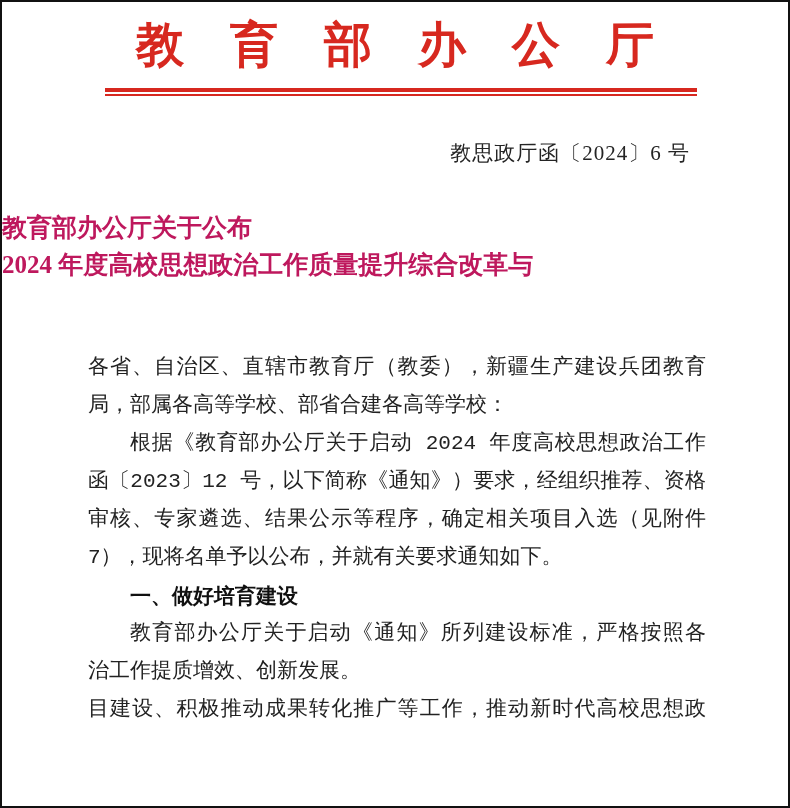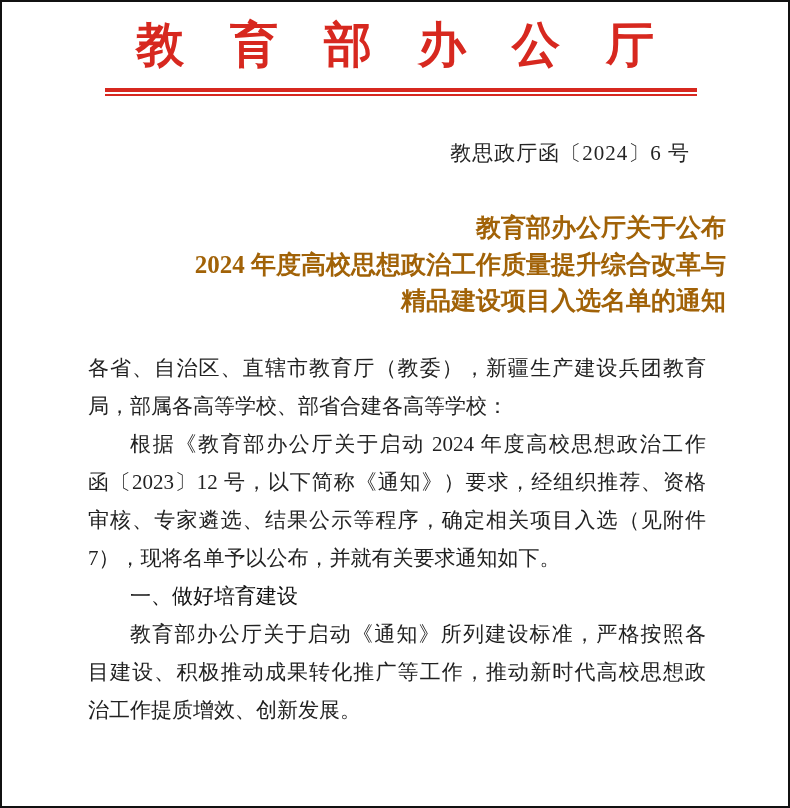--- a/index.html
+++ b/index.html
@@ -60,80 +60,80 @@
     margin-top:24px;
   }
   
   .title{
     position:absolute;
     top:208px;
     left:0;
     right:0;
     box-sizing:border-box;
     padding-right:62px;
-    text-align:right;
-    color:#a16207;
+    text-align:left;
+    color:#be185d;
     font-weight:700;
     font-size:25px;
     line-height:36.5px;
   }
   .title-line{white-space:nowrap;}
   
   .body-block{
     position:absolute;
     top:347px;
     left:86px;
     width:618px;
     color:#222222;
     font-size:21px;
     line-height:38px;
   }
   .body-line{
     width:100%;
     box-sizing:border-box;
     white-space:nowrap;
+    font-family:Liberation Mono, monospace;
   }
   .body-line.fill{
     text-align:justify;
     text-align-last:justify;
     text-justify:inter-character;
     white-space:normal;
   }
   .body-line.indent{
     padding-left:42px;
   }
   .body-line.heading{
     font-family:"Liberation Sans","DejaVu Sans",sans-serif;
-    font-weight:400;
+    font-weight:700;
     color:#101010;
   }
 </style>
 </head>
 <body>
 
 <div class="page">
 
   <div class="agency">教育部办公厅</div>
 
   <div class="redline"></div>
 
   <div class="docnum">教思政厅函〔2024〕6 号</div>
 
   <div class="title">
       <div class="title-line">教育部办公厅关于公布</div>
       <div class="title-line">2024 年度高校思想政治工作质量提升综合改革与</div>
-      <div class="title-line">精品建设项目入选名单的通知</div>
     </div>
 
   <div class="body-block">
       <div class="body-line fill">各省、自治区、直辖市教育厅（教委），新疆生产建设兵团教育</div>
       <div class="body-line">局，部属各高等学校、部省合建各高等学校：</div>
       <div class="body-line indent fill">根据《教育部办公厅关于启动 2024 年度高校思想政治工作</div>
       <div class="body-line fill">函〔2023〕12 号，以下简称《通知》）要求，经组织推荐、资格</div>
       <div class="body-line fill">审核、专家遴选、结果公示等程序，确定相关项目入选（见附件</div>
       <div class="body-line">7），现将名单予以公布，并就有关要求通知如下。</div>
       <div class="body-line heading indent">一、做好培育建设</div>
       <div class="body-line indent fill">教育部办公厅关于启动《通知》所列建设标准，严格按照各</div>
+      <div class="body-line">治工作提质增效、创新发展。</div>
       <div class="body-line fill">目建设、积极推动成果转化推广等工作，推动新时代高校思想政</div>
-      <div class="body-line">治工作提质增效、创新发展。</div>
     </div>
 
 </div>
 
 </body></html>

